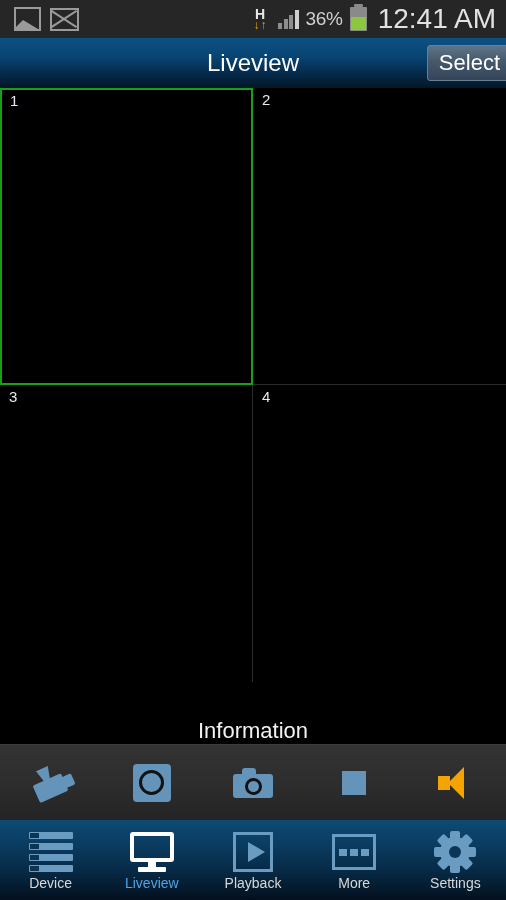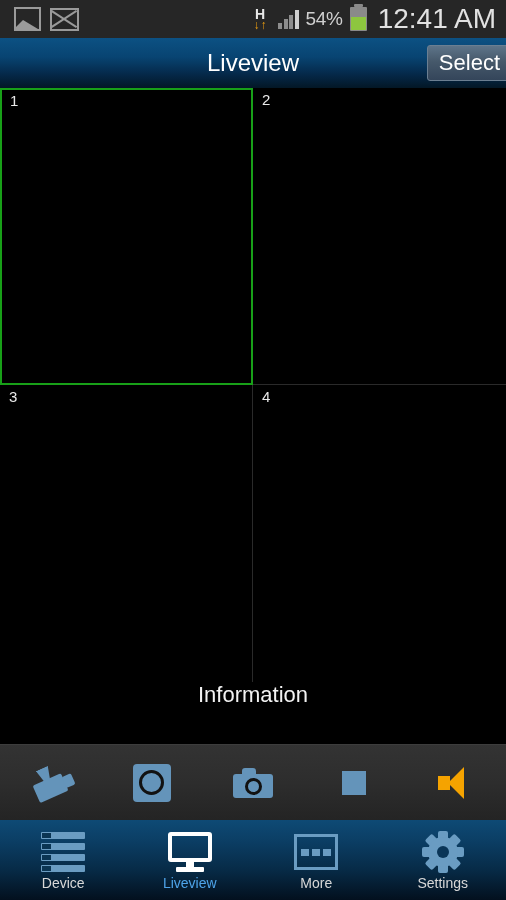--- a/index.html
+++ b/index.html
@@ -221,21 +221,21 @@
   .cell.selected .cell-label { left: 8px; top: 2px; }
 
   
   .infobar {
     position: absolute;
     top: 682px; left: 0;
     width: 506px;
     height: 62px;
     background: #000000;
     display: flex;
-    align-items: flex-start;
+    align-items: flex-end;
     justify-content: center;
   }
   .infobar .info-text {
     font-size: 22px;
     color: #f2f2f2;
   }
 
   
   .toolbar {
     position: absolute;
@@ -509,21 +509,21 @@
             <span>↓</span>
             <span>↑</span>
           </div>
       </div>
       <div class="ic-signal">
         <i></i>
           <i></i>
           <i></i>
           <i></i>
       </div>
-      <div class="sb-batt-pct">54%</div>
+      <div class="sb-batt-pct">36%</div>
       <div class="ic-battery"></div>
       <div class="sb-time">12:41 AM</div>
     </div>
   </div>
 
   <div class="titlebar">
     <div class="title">Liveview</div>
     <div class="select-btn">Select</div>
   </div>
 
@@ -595,20 +595,26 @@
       <div class="nav-icon">
         <div class="ic-monitor">
             <div class="screen"></div>
             <div class="neck"></div>
             <div class="base"></div>
           </div>
       </div>
       <div class="nav-label">Liveview</div>
     </div>
 
+    <div class="nav-item">
+      <div class="nav-icon">
+        <div class="ic-play"></div>
+      </div>
+      <div class="nav-label">Playback</div>
+    </div>
 
     <div class="nav-item">
       <div class="nav-icon">
         <div class="ic-more">
             <i></i>
             <i></i>
             <i></i>
           </div>
       </div>
       <div class="nav-label">More</div>

